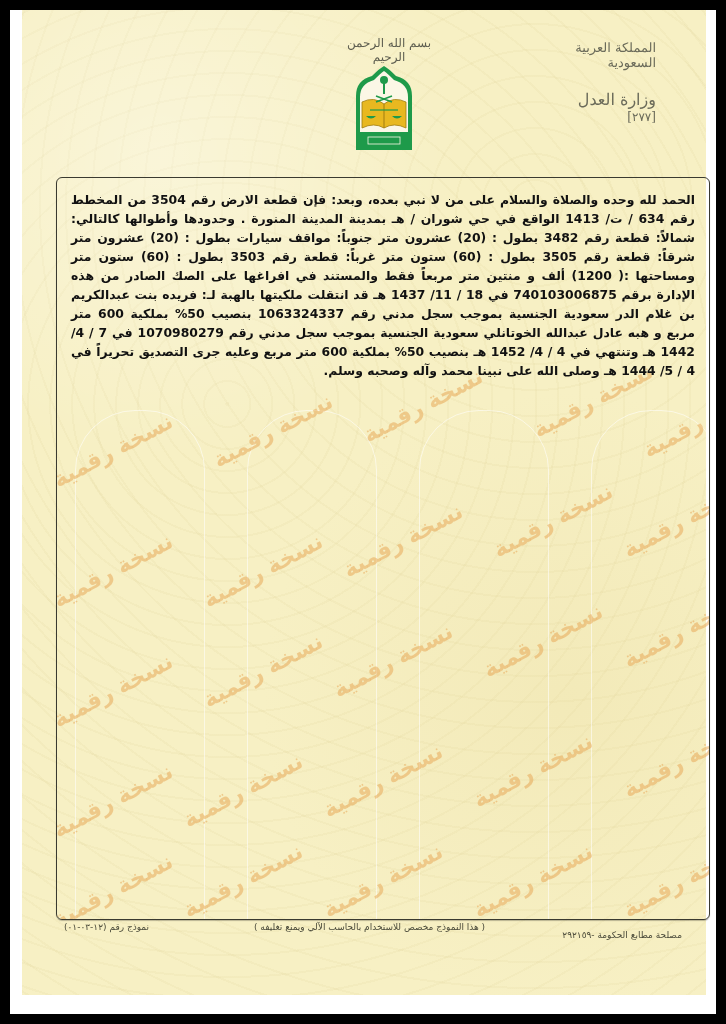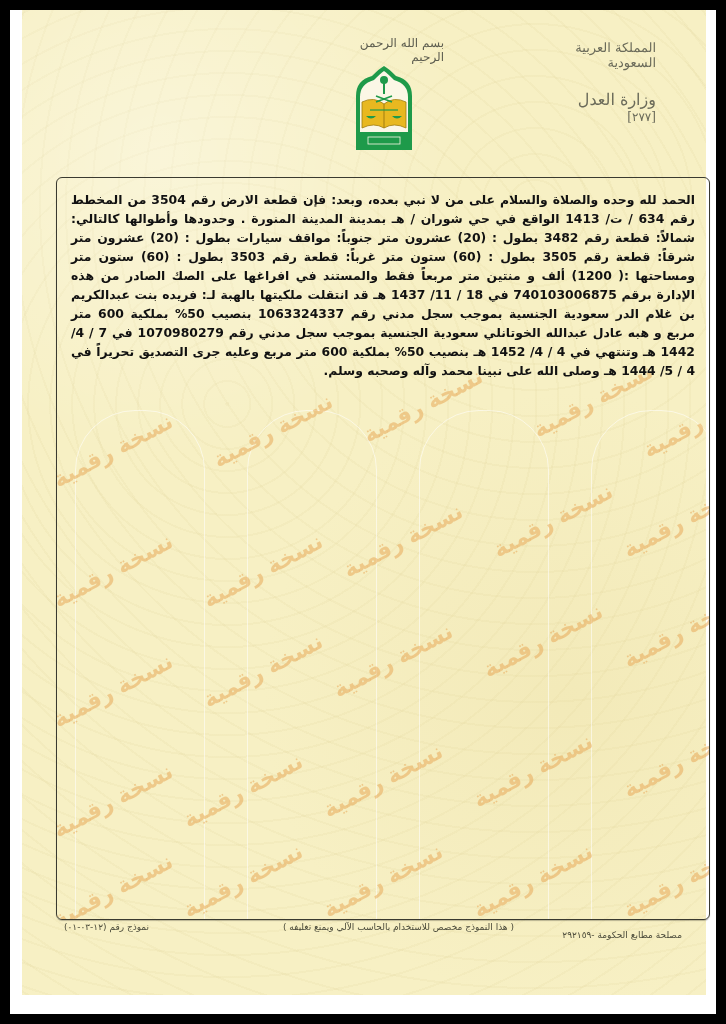--- a/index.html
+++ b/index.html
@@ -21,21 +21,21 @@
       #f7f0c4;
   }
   .header-right {
     position: absolute; right: 50px; top: 30px; width: 110px; text-align: right;
     color: #6b6b5a; font-family: "DejaVu Serif", serif; direction: rtl;
   }
   .header-right .l1 { font-size: 13px; letter-spacing: -0.5px; }
   .header-right .l2 { font-size: 16px; margin-top: 20px; }
   .header-right .l3 { font-size: 12px; margin-top: 1px; }
   .basmala {
-    position: absolute; left: 312px; top: 26px; width: 110px; text-align: right;
+    position: absolute; left: 312px; top: 26px; width: 110px; text-align: center;
     color: #5e5e50; font-family: "DejaVu Serif", serif; font-size: 12px; direction: rtl;
   }
   .logo { position: absolute; left: 330px; top: 56px; width: 64px; height: 84px; }
   .doc-box {
     position: absolute; left: 34px; top: 167px; width: 652px; height: 741px;
     border: 1.5px solid #3a3a30; border-radius: 6px;
     box-shadow: 0 1px 1px rgba(0,0,0,0.25);
     overflow: hidden;
   }
   .watermark-grid { position: absolute; inset: 0; pointer-events: none; }
@@ -51,21 +51,21 @@
     position: absolute; left: 14px; right: 14px; top: 12px;
     direction: rtl; text-align: justify; text-align-last: right;
     font-family: "DejaVu Sans", sans-serif; font-weight: bold;
     font-size: 12.4px; line-height: 19px; color: #111;
   }
   .footer {
     position: absolute; top: 912px; font-size: 9px; color: #4a4a3a; direction: rtl;
     font-family: "DejaVu Sans", sans-serif;
   }
   .footer.right { right: 24px; margin-top: 8px; }
-  .footer.center { left: 252px; width: 240px; text-align: right; }
+  .footer.center { left: 232px; width: 240px; text-align: left; }
   .footer.left { left: 42px; }
 </style>
 </head>
 <body>
 
 <div class="page">
   <div class="paper">
 
     <div class="header-right">
       <div class="l1">المملكة العربية السعودية</div>

